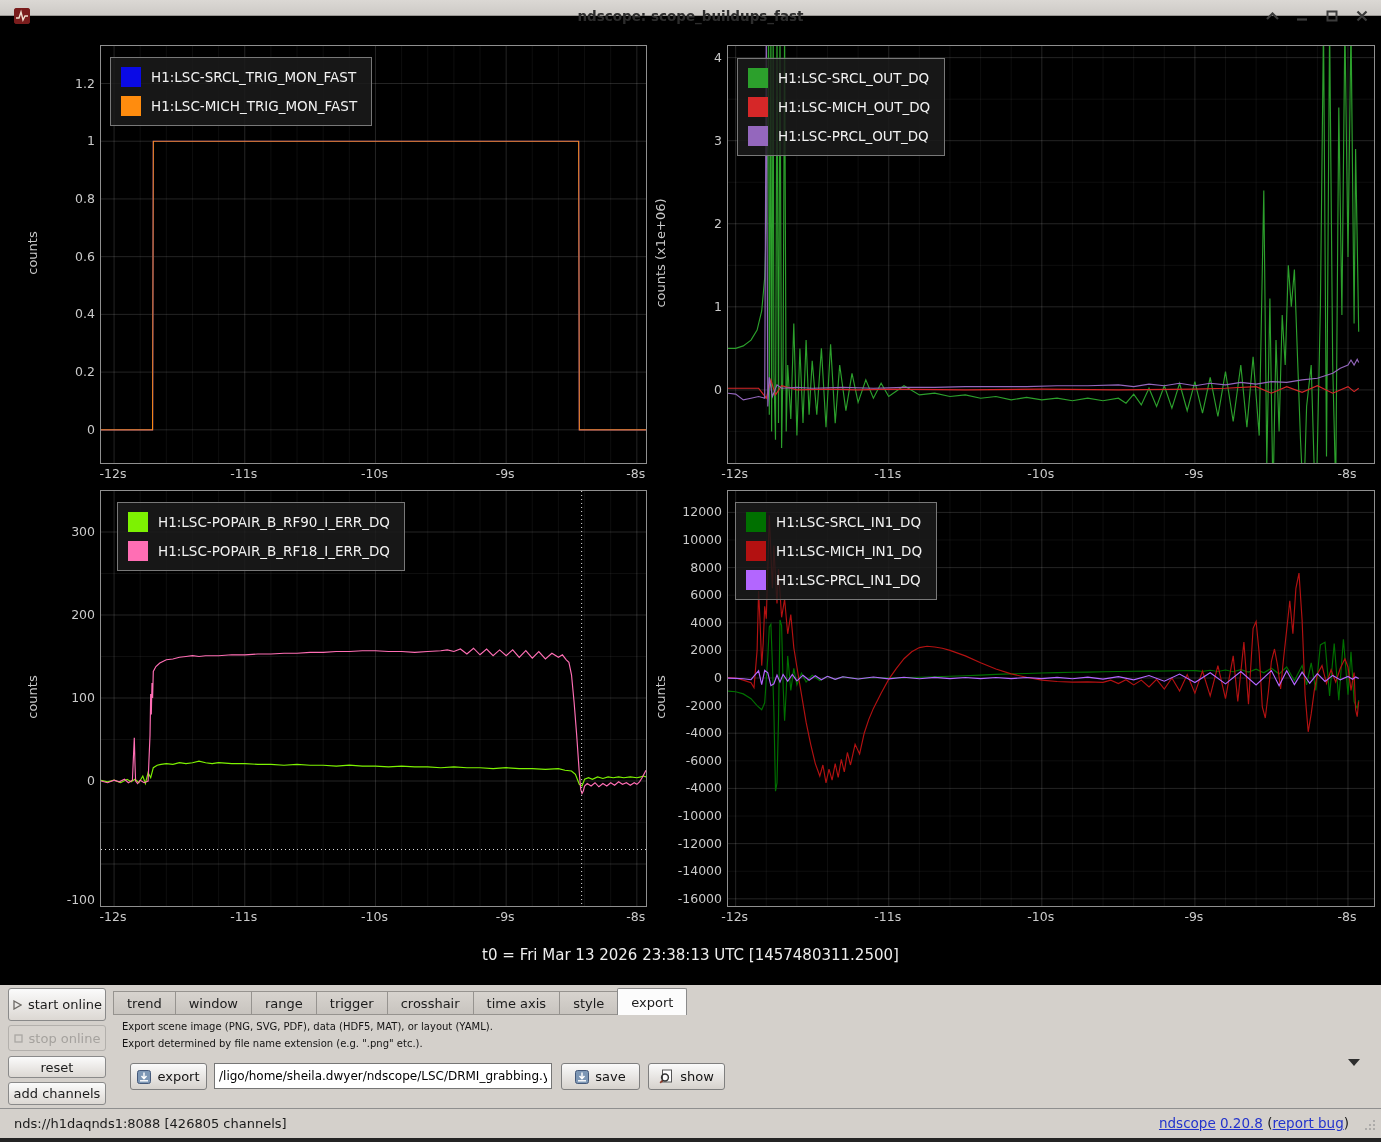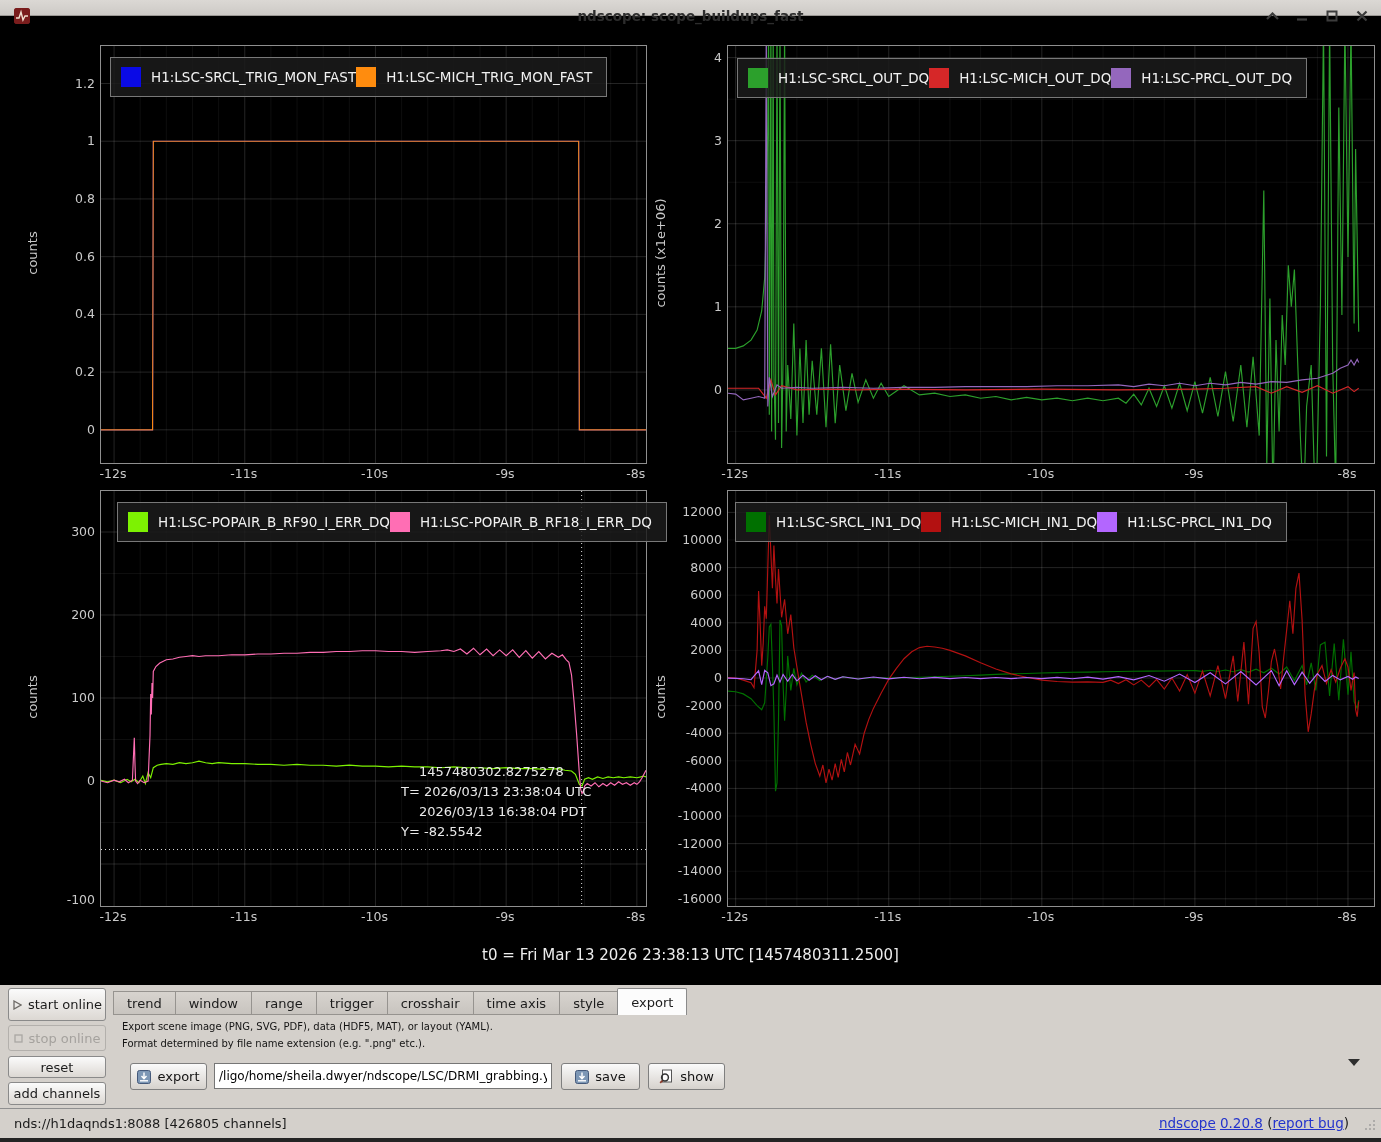--- a/index.html
+++ b/index.html
@@ -18,21 +18,21 @@
   .pbox svg{display:block;}
   .ylab{position:absolute;color:#c9c9c9;font-size:13px;white-space:nowrap;}
   .yticks{position:absolute;color:#cacaca;font-size:12.5px;}
   .yticks .tk{position:absolute;right:0;transform:translateY(-50%);white-space:nowrap;}
   .xticks{position:absolute;color:#cacaca;font-size:12.5px;height:18px;}
   .xticks .tk{position:absolute;top:2px;transform:translateX(-50%);white-space:nowrap;}
   .gm{stroke:rgba(255,255,255,0.055);stroke-width:1}
   .gM{stroke:rgba(255,255,255,0.14);stroke-width:1}
   .xh{stroke:#dcdcdc;stroke-width:1;stroke-dasharray:1 3}
 
-  .legend{position:absolute;background:rgba(27,27,27,0.84);border:1px solid #787878;padding:9px 14px 9px 10px;display:flex;}
+  .legend{position:absolute;background:rgba(27,27,27,0.84);border:1px solid #787878;padding:9px 14px 9px 10px;display:flex;flex-direction:column;gap:9px;}
   .litem{display:flex;align-items:center;gap:10px;font-size:13.5px;color:#f2f2f2;white-space:nowrap;}
   .swatch{width:20px;height:20px;flex:0 0 auto;}
 
   .xh-text{position:absolute;left:401px;top:762px;font-size:13px;color:#eaeaea;line-height:20px;}
   .xh-text .ind{padding-left:18px;}
   .t0{position:absolute;left:0;top:946px;width:100%;text-align:center;color:#ededed;font-size:15px;}
 
   
   .controls{position:absolute;left:0;top:985px;width:100%;height:123px;background:#d4d0cb;box-sizing:border-box;}
   .sidebtn{position:absolute;left:8px;width:98px;border:1px solid #8a8a8a;border-radius:3px;background:linear-gradient(#fbfbfb,#dcd8d3);font-size:13px;color:#1c1c1c;display:flex;align-items:center;justify-content:center;gap:6px;box-sizing:border-box;cursor:default;}
@@ -275,26 +275,20 @@
     </div>
   <div class="legend" style="left:117px;top:502px;">
     <div class="litem">
         <span class="swatch" style="background: rgb(125, 242, 2);"></span>
         <span>H1:LSC-POPAIR_B_RF90_I_ERR_DQ</span>
       </div>
     <div class="litem">
         <span class="swatch" style="background: rgb(255, 110, 180);"></span>
         <span>H1:LSC-POPAIR_B_RF18_I_ERR_DQ</span>
       </div>
-  </div>
-  <div class="xh-text">
-    <div class="ind">1457480302.8275278</div>
-    <div>T= 2026/03/13 23:38:04 UTC</div>
-    <div class="ind">2026/03/13 16:38:04 PDT</div>
-    <div>Y= -82.5542</div>
   </div>
 
   <div class="ylab" style="left:660px;top:697px;transform:translate(-50%,-50%) rotate(-90deg);">counts</div>
   <div class="yticks" style="left:652px;top:490px;width:70px;height:415px;">
       <div class="tk" style="top: 5.15464%;">12000</div>
       <div class="tk" style="top: 11.8058%;">10000</div>
       <div class="tk" style="top: 18.4569%;">8000</div>
       <div class="tk" style="top: 25.1081%;">6000</div>
       <div class="tk" style="top: 31.7592%;">4000</div>
       <div class="tk" style="top: 38.4104%;">2000</div>
@@ -400,21 +394,21 @@
       <span class="tab">window</span>
       <span class="tab">range</span>
       <span class="tab">trigger</span>
       <span class="tab">crosshair</span>
       <span class="tab">time axis</span>
       <span class="tab">style</span>
       <span class="tab active">export</span>
     </div>
 
     <div class="desc" style="top:36px;">Export scene image (PNG, SVG, PDF), data (HDF5, MAT), or layout (YAML).</div>
-    <div class="desc" style="top:53px;">Format determined by file name extension (e.g. ".png" etc.).</div>
+    <div class="desc" style="top:53px;">Export determined by file name extension (e.g. ".png" etc.).</div>
 
     <div class="btn" style="left:130px;top:78px;width:77px;height:27px;">
       <svg width="14" height="14" viewBox="0 0 14 14">
           <rect x="0.5" y="0.5" width="13" height="13" rx="2" fill="#7d97b5" stroke="#44597a"></rect>
           <path d="M7 2.5 V8 M4.5 6 L7 8.8 L9.5 6" stroke="#fff" stroke-width="1.4" fill="none"></path>
           <path d="M3 10.8 H11" stroke="#fff" stroke-width="1.4"></path>
         </svg>
       <span>export</span>
     </div>
     <input class="path" style="left: 214px; top: 78px; width: 338px; height: 26px;" type="text" value="/ligo/home/sheila.dwyer/ndscope/LSC/DRMI_grabbing.yaml">

